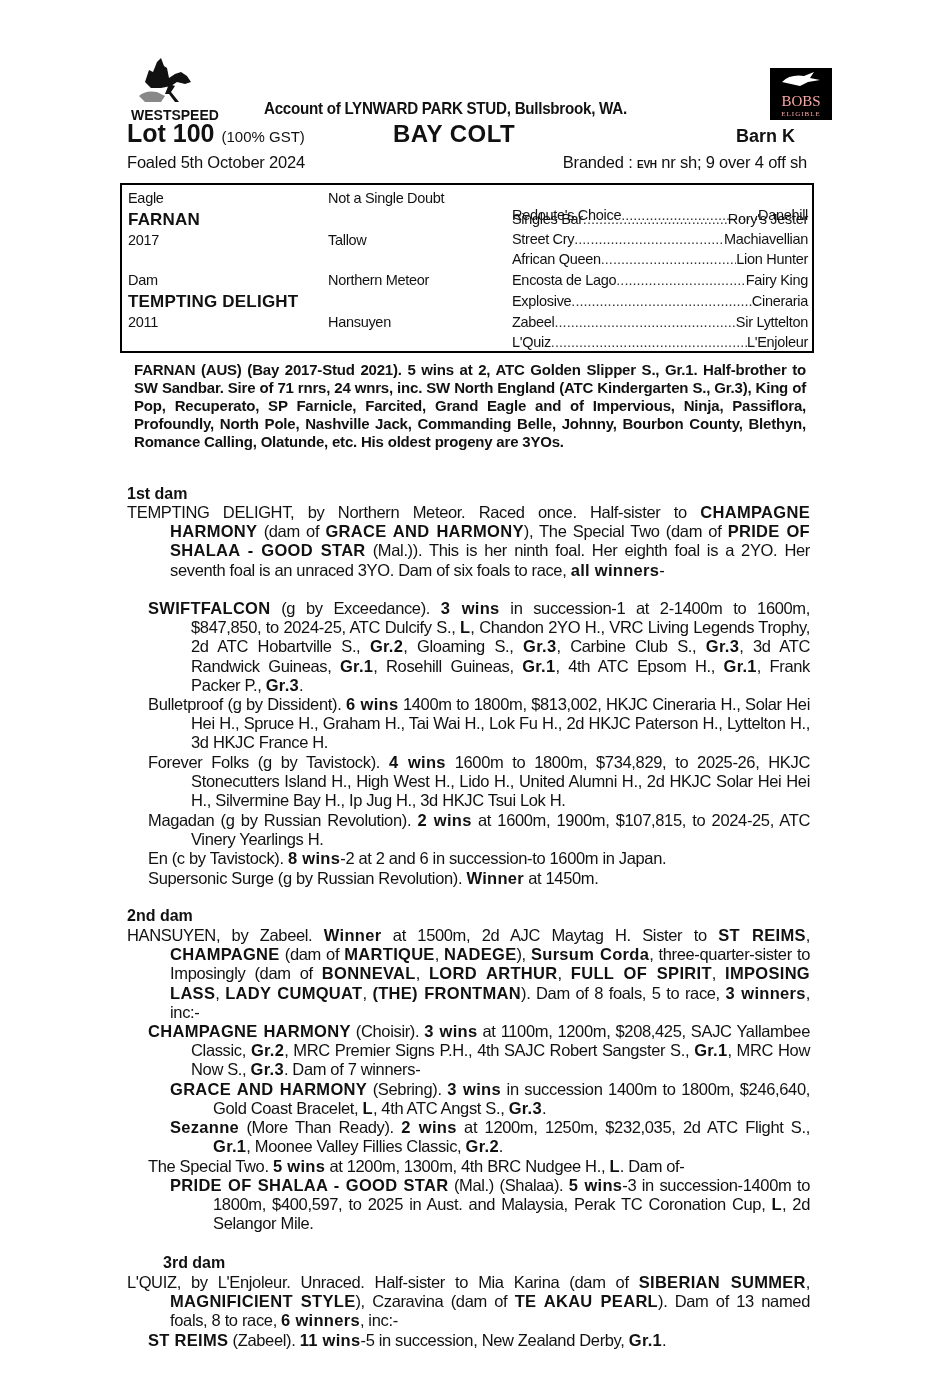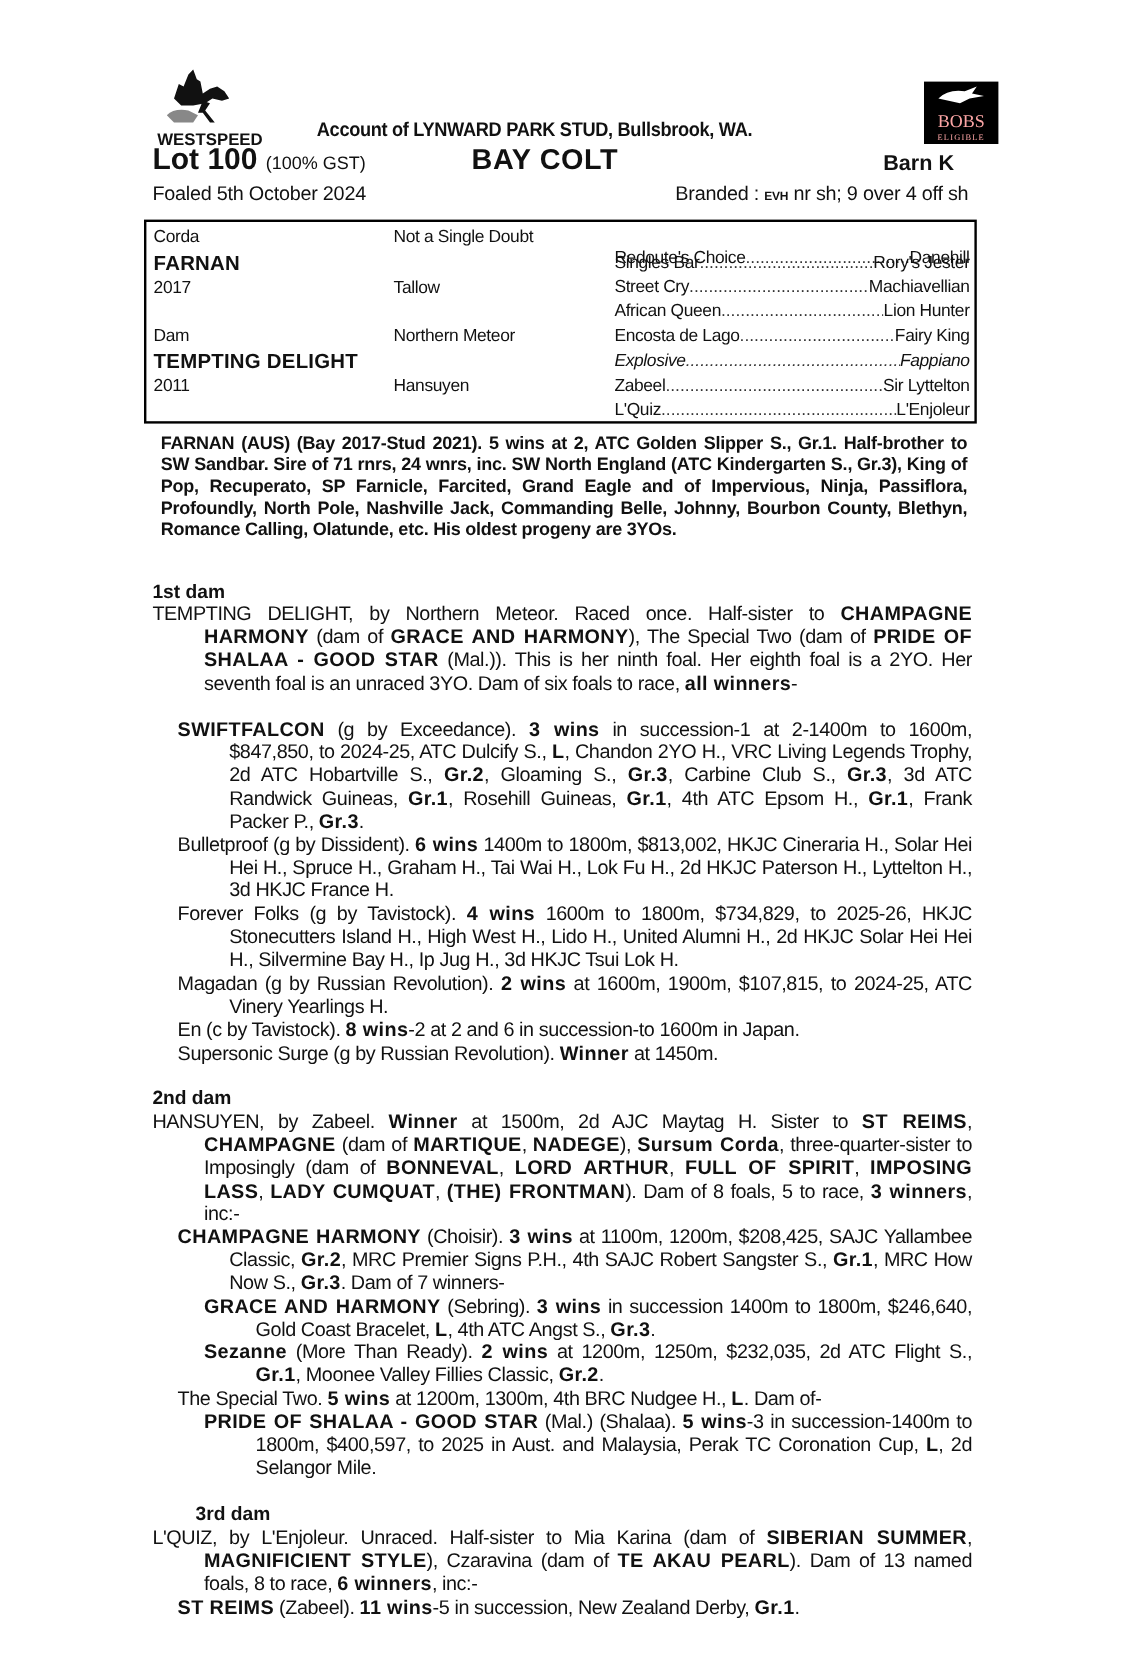--- a/index.html
+++ b/index.html
@@ -63,21 +63,21 @@
   <span class="gst">(100% GST)</span>
 </div>
 <div id="sex" class="abs">BAY COLT</div>
 <div id="barn" class="abs">Barn K</div>
 <div id="foaled" class="abs">Foaled 5th October 2024</div>
 <div id="branded" class="abs">
   <span>Branded : </span><span class="brand">EVH</span><span> nr sh; 9 over 4 off sh</span>
 </div>
 
 <div id="ped" class="abs">
-  <div class="pc" style="left:6px;top:5px;">Corda</div>
+  <div class="pc" style="left:6px;top:5px;">Eagle</div>
   <div class="pc pbig" style="left:6px;top:25px;">FARNAN</div>
   <div class="pc" style="left:6px;top:47px;">2017</div>
   <div class="pc" style="left:206px;top:5px;">Not a Single Doubt</div>
   <div class="pc" style="left:206px;top:47px;">Tallow</div>
 
   <div class="pc" style="left:6px;top:87px;">Dam</div>
   <div class="pc pbig" style="left:6px;top:107px;">TEMPTING DELIGHT</div>
   <div class="pc" style="left:6px;top:129px;">2011</div>
   <div class="pc" style="left:206px;top:87px;">Northern Meteor</div>
   <div class="pc" style="left:206px;top:129px;">Hansuyen</div>
@@ -100,24 +100,24 @@
   <div class="ped-row" style="top:66px;">
       <span>African Queen</span>
       <span class="dots"></span>
       <span>Lion Hunter</span>
     </div>
   <div class="ped-row" style="top:87px;">
       <span>Encosta de Lago</span>
       <span class="dots"></span>
       <span>Fairy King</span>
     </div>
-  <div class="ped-row" style="top:108px;font-style:italic;">
+  <div class="ped-row" style="top:108px;">
       <span>Explosive</span>
       <span class="dots"></span>
-      <span>Fappiano</span>
+      <span>Cineraria</span>
     </div>
   <div class="ped-row" style="top:129px;">
       <span>Zabeel</span>
       <span class="dots"></span>
       <span>Sir Lyttelton</span>
     </div>
   <div class="ped-row" style="top:149px;">
       <span>L'Quiz</span>
       <span class="dots"></span>
       <span>L'Enjoleur</span>

